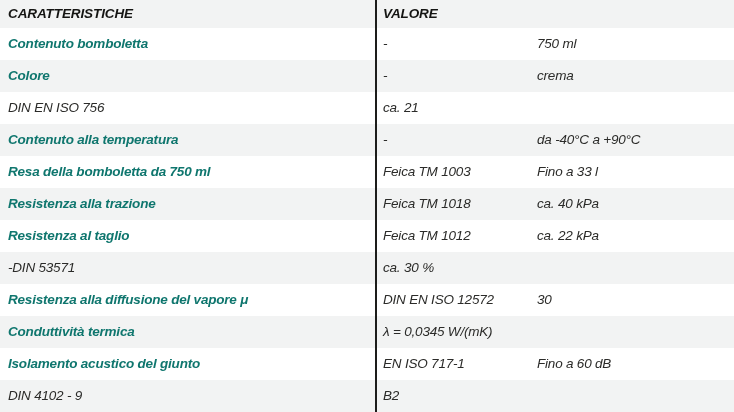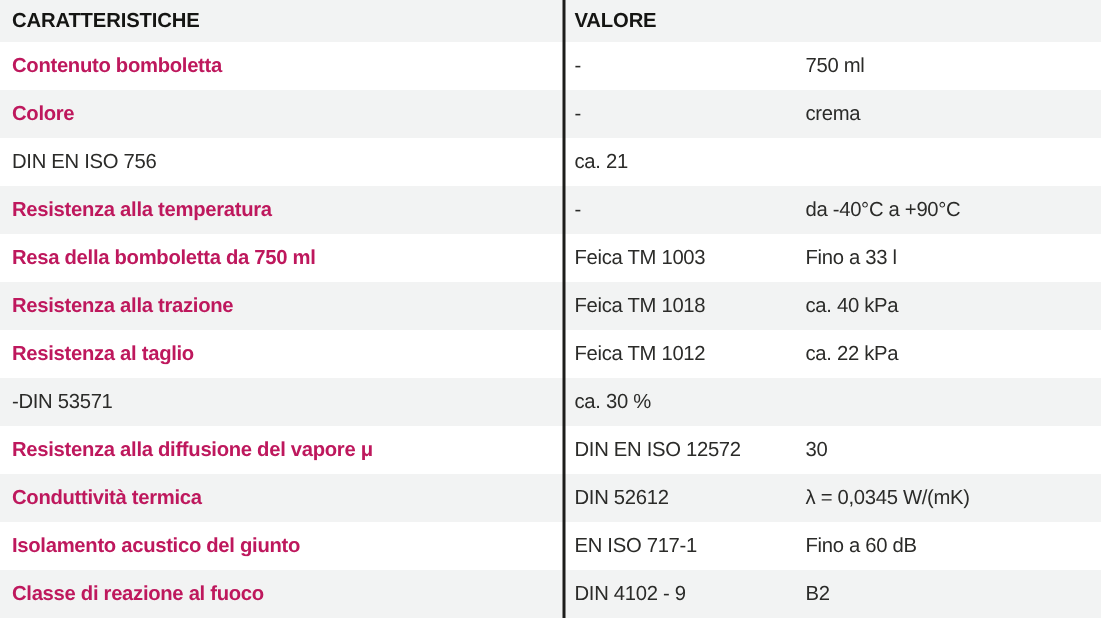--- a/index.html
+++ b/index.html
@@ -16,20 +16,21 @@
     color: #1d1d1b;
     overflow: hidden;
     box-sizing: border-box;
   }
   .row {
     display: grid;
     grid-template-columns: 375px 154px 1fr;
     align-items: center;
     height: 32px;
     box-sizing: border-box;
+    font-style: italic;
   }
   .header-row {
     height: 28px;
     background: #f2f3f3;
   }
   .row-gray {
     background: #f2f3f3;
   }
   .row-white {
     background: #ffffff;
@@ -37,21 +38,21 @@
   .cell {
     padding-left: 8px;
     font-size: 13.5px;
     letter-spacing: -0.2px;
     white-space: nowrap;
     overflow: hidden;
     line-height: 1;
   }
   .c1 {
     font-weight: bold;
-    color: #be185d;
+    color: #0f766e;
   }
   .c2, .c3 {
     font-weight: normal;
     color: #2b2b29;
   }
   .header-row .cell {
     font-weight: bold;
     color: #151513;
     letter-spacing: -0.1px;
   }
@@ -83,21 +84,21 @@
       <div class="row row-gray">
         <div class="cell c1">Colore</div>
         <div class="cell c2">-</div>
         <div class="cell c3">crema</div>
       </div>
       <div class="row row-white">
         <div class="cell c2">DIN EN ISO 756</div>
         <div class="cell c3">ca. 21</div>
       </div>
       <div class="row row-gray">
-        <div class="cell c1">Resistenza alla temperatura</div>
+        <div class="cell c1">Contenuto alla temperatura</div>
         <div class="cell c2">-</div>
         <div class="cell c3">da -40°C a +90°C</div>
       </div>
       <div class="row row-white">
         <div class="cell c1">Resa della bomboletta da 750 ml</div>
         <div class="cell c2">Feica TM 1003</div>
         <div class="cell c3">Fino a 33 l</div>
       </div>
       <div class="row row-gray">
         <div class="cell c1">Resistenza alla trazione</div>
@@ -113,29 +114,27 @@
         <div class="cell c2">-DIN 53571</div>
         <div class="cell c3">ca. 30 %</div>
       </div>
       <div class="row row-white">
         <div class="cell c1">Resistenza alla diffusione del vapore μ</div>
         <div class="cell c2">DIN EN ISO 12572</div>
         <div class="cell c3">30</div>
       </div>
       <div class="row row-gray">
         <div class="cell c1">Conduttività termica</div>
-        <div class="cell c2">DIN 52612</div>
         <div class="cell c3">λ = 0,0345 W/(mK)</div>
       </div>
       <div class="row row-white">
         <div class="cell c1">Isolamento acustico del giunto</div>
         <div class="cell c2">EN ISO 717-1</div>
         <div class="cell c3">Fino a 60 dB</div>
       </div>
       <div class="row row-gray">
-        <div class="cell c1">Classe di reazione al fuoco</div>
         <div class="cell c2">DIN 4102 - 9</div>
         <div class="cell c3">B2</div>
       </div>
     </div>
 
   <div class="divider"></div>
 </div>
 
 </body></html>

